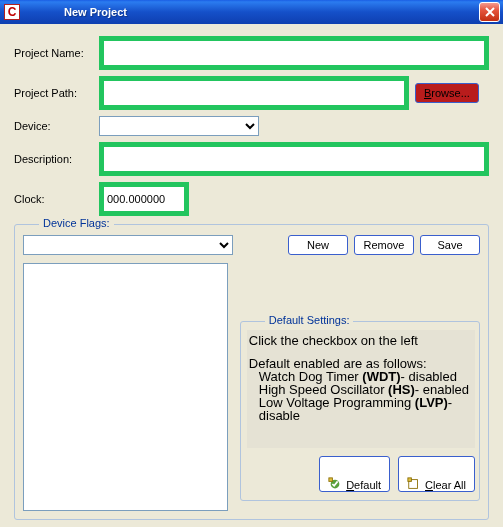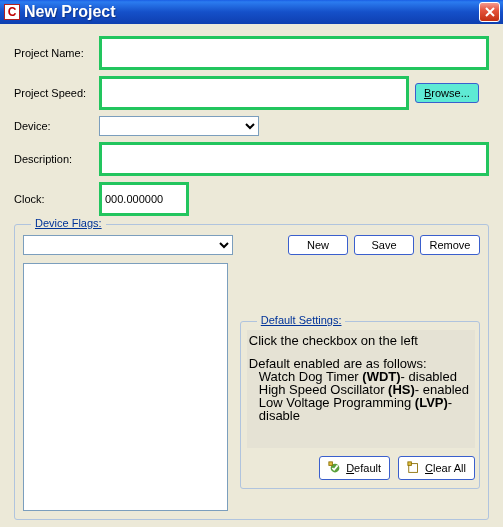--- a/index.html
+++ b/index.html
@@ -27,23 +27,24 @@
     background: #fff;
     border: 1px solid #b02020;
     display: flex; align-items: center; justify-content: center;
     font-weight: bold;
     color: #c00000;
     font-size: 12px;
     margin-right: 4px;
   }
   .title-text {
     font-weight: bold;
-    font-size: 16px;
+    font-size: 11px;
     flex: 1 1 auto;
     text-shadow: 1px 1px 1px rgba(0,0,0,0.3);
+    margin-left: 40px;
   }
   .close-btn {
     width: 21px; height: 20px;
     background: linear-gradient(to bottom, #f49a8e, #e5553e 40%, #c32e11 100%);
     border: 1px solid #fff;
     border-radius: 3px;
     display:flex; align-items:center; justify-content:center;
     cursor: pointer;
   }
   .close-btn svg { width:10px; height:10px; }
@@ -57,21 +58,21 @@
     display: flex;
     align-items: center;
     margin-bottom: 6px;
   }
   .form-row label {
     width: 85px;
     color: #000;
   }
   .text-input {
     height: 34px;
-    border: 3px solid #22c55e;
+    border: 5px solid #22c55e;
     background: #fff;
     padding: 12px 3px;
     font: inherit;
   }
   .text-input.wide { flex: 1 1 auto; }
   .text-input.mid  { width: 310px; }
   .text-input.clock{ width: 90px; }
 
   select.combo {
     height: 20px;
@@ -79,44 +80,43 @@
     background: #fff;
     font: inherit;
     width: 160px;
   }
 
   .browse-btn {
     height: 20px;
     margin-left: 6px;
     padding: 0 8px;
     border: 1px solid #3a5fcd;
-    background: #5eead4;
+    background: #b91c1c;
     border-radius: 3px;
     font: inherit;
     color: #000;
     cursor: pointer;
   }
   .browse-underline { text-decoration: underline; }
 
   
   .groupbox {
     border: 1px solid #b0c4de;
     border-radius: 3px;
     margin-top: 8px;
     padding: 10px 8px 8px 8px;
     position: relative;
   }
   .group-title {
     position: absolute;
     top: -8px;
-    left: 16px;
+    left: 24px;
     background: #ece9d8;
     padding: 0 4px;
     color: #003399;
-    text-decoration: underline;
   }
 
   .flags-top-row {
     display: flex;
     gap: 6px;
     align-items: flex-start;
     margin-bottom: 8px;
   }
   .flags-top-row select.combo { width: 210px; }
 
@@ -164,28 +164,28 @@
   .info-box b { font-weight: bold; }
   .indent { padding-left: 10px; }
 
   .def-btn-row {
     display: flex;
     gap: 8px;
     justify-content: flex-end;
     margin-top: 8px;
   }
   .def-btn {
-    height: 24px;
+    height: 36px;
     border: 1px solid #3a5fcd;
     background: #fff;
     border-radius: 3px;
     font: inherit;
     padding: 0 8px;
     display: inline-flex;
-    align-items: center;
+    align-items: flex-end;
     gap: 4px;
     cursor: pointer;
   }
 
   
   .dialog-buttons {
     display: flex;
     justify-content: flex-end;
     gap: 10px;
     margin-top: 14px;
@@ -224,21 +224,21 @@
 </div>
 
 <div class="client">
 
   <div class="form-row">
     <label>Project Name:</label>
     <input class="text-input wide" type="text" value="" style="">
   </div>
 
   <div class="form-row">
-    <label>Project Speed:</label>
+    <label>Project Path:</label>
     <input class="text-input mid" type="text" value="" style="">
     <button class="browse-btn">
       <span class="browse-underline">B</span><span>rowse...</span>
     </button>
   </div>
 
   <div class="form-row">
     <label>Device:</label>
     <select class="combo" value="">
       <option></option>
@@ -257,22 +257,22 @@
 
   <div class="groupbox">
     <span class="group-title">Device Flags:</span>
 
     <div class="flags-top-row">
       <select class="combo" value="">
         <option></option>
       </select>
       <div style="flex:1"></div>
       <button class="flag-btn">New</button>
+      <button class="flag-btn">Remove</button>
       <button class="flag-btn">Save</button>
-      <button class="flag-btn">Remove</button>
     </div>
 
     <div class="flags-body">
       <div class="list-panel"></div>
 
       <div class="right-col">
         <div class="spacer-top"></div>
 
         <div class="default-group">
           <span class="group-title">Default Settings:</span>

